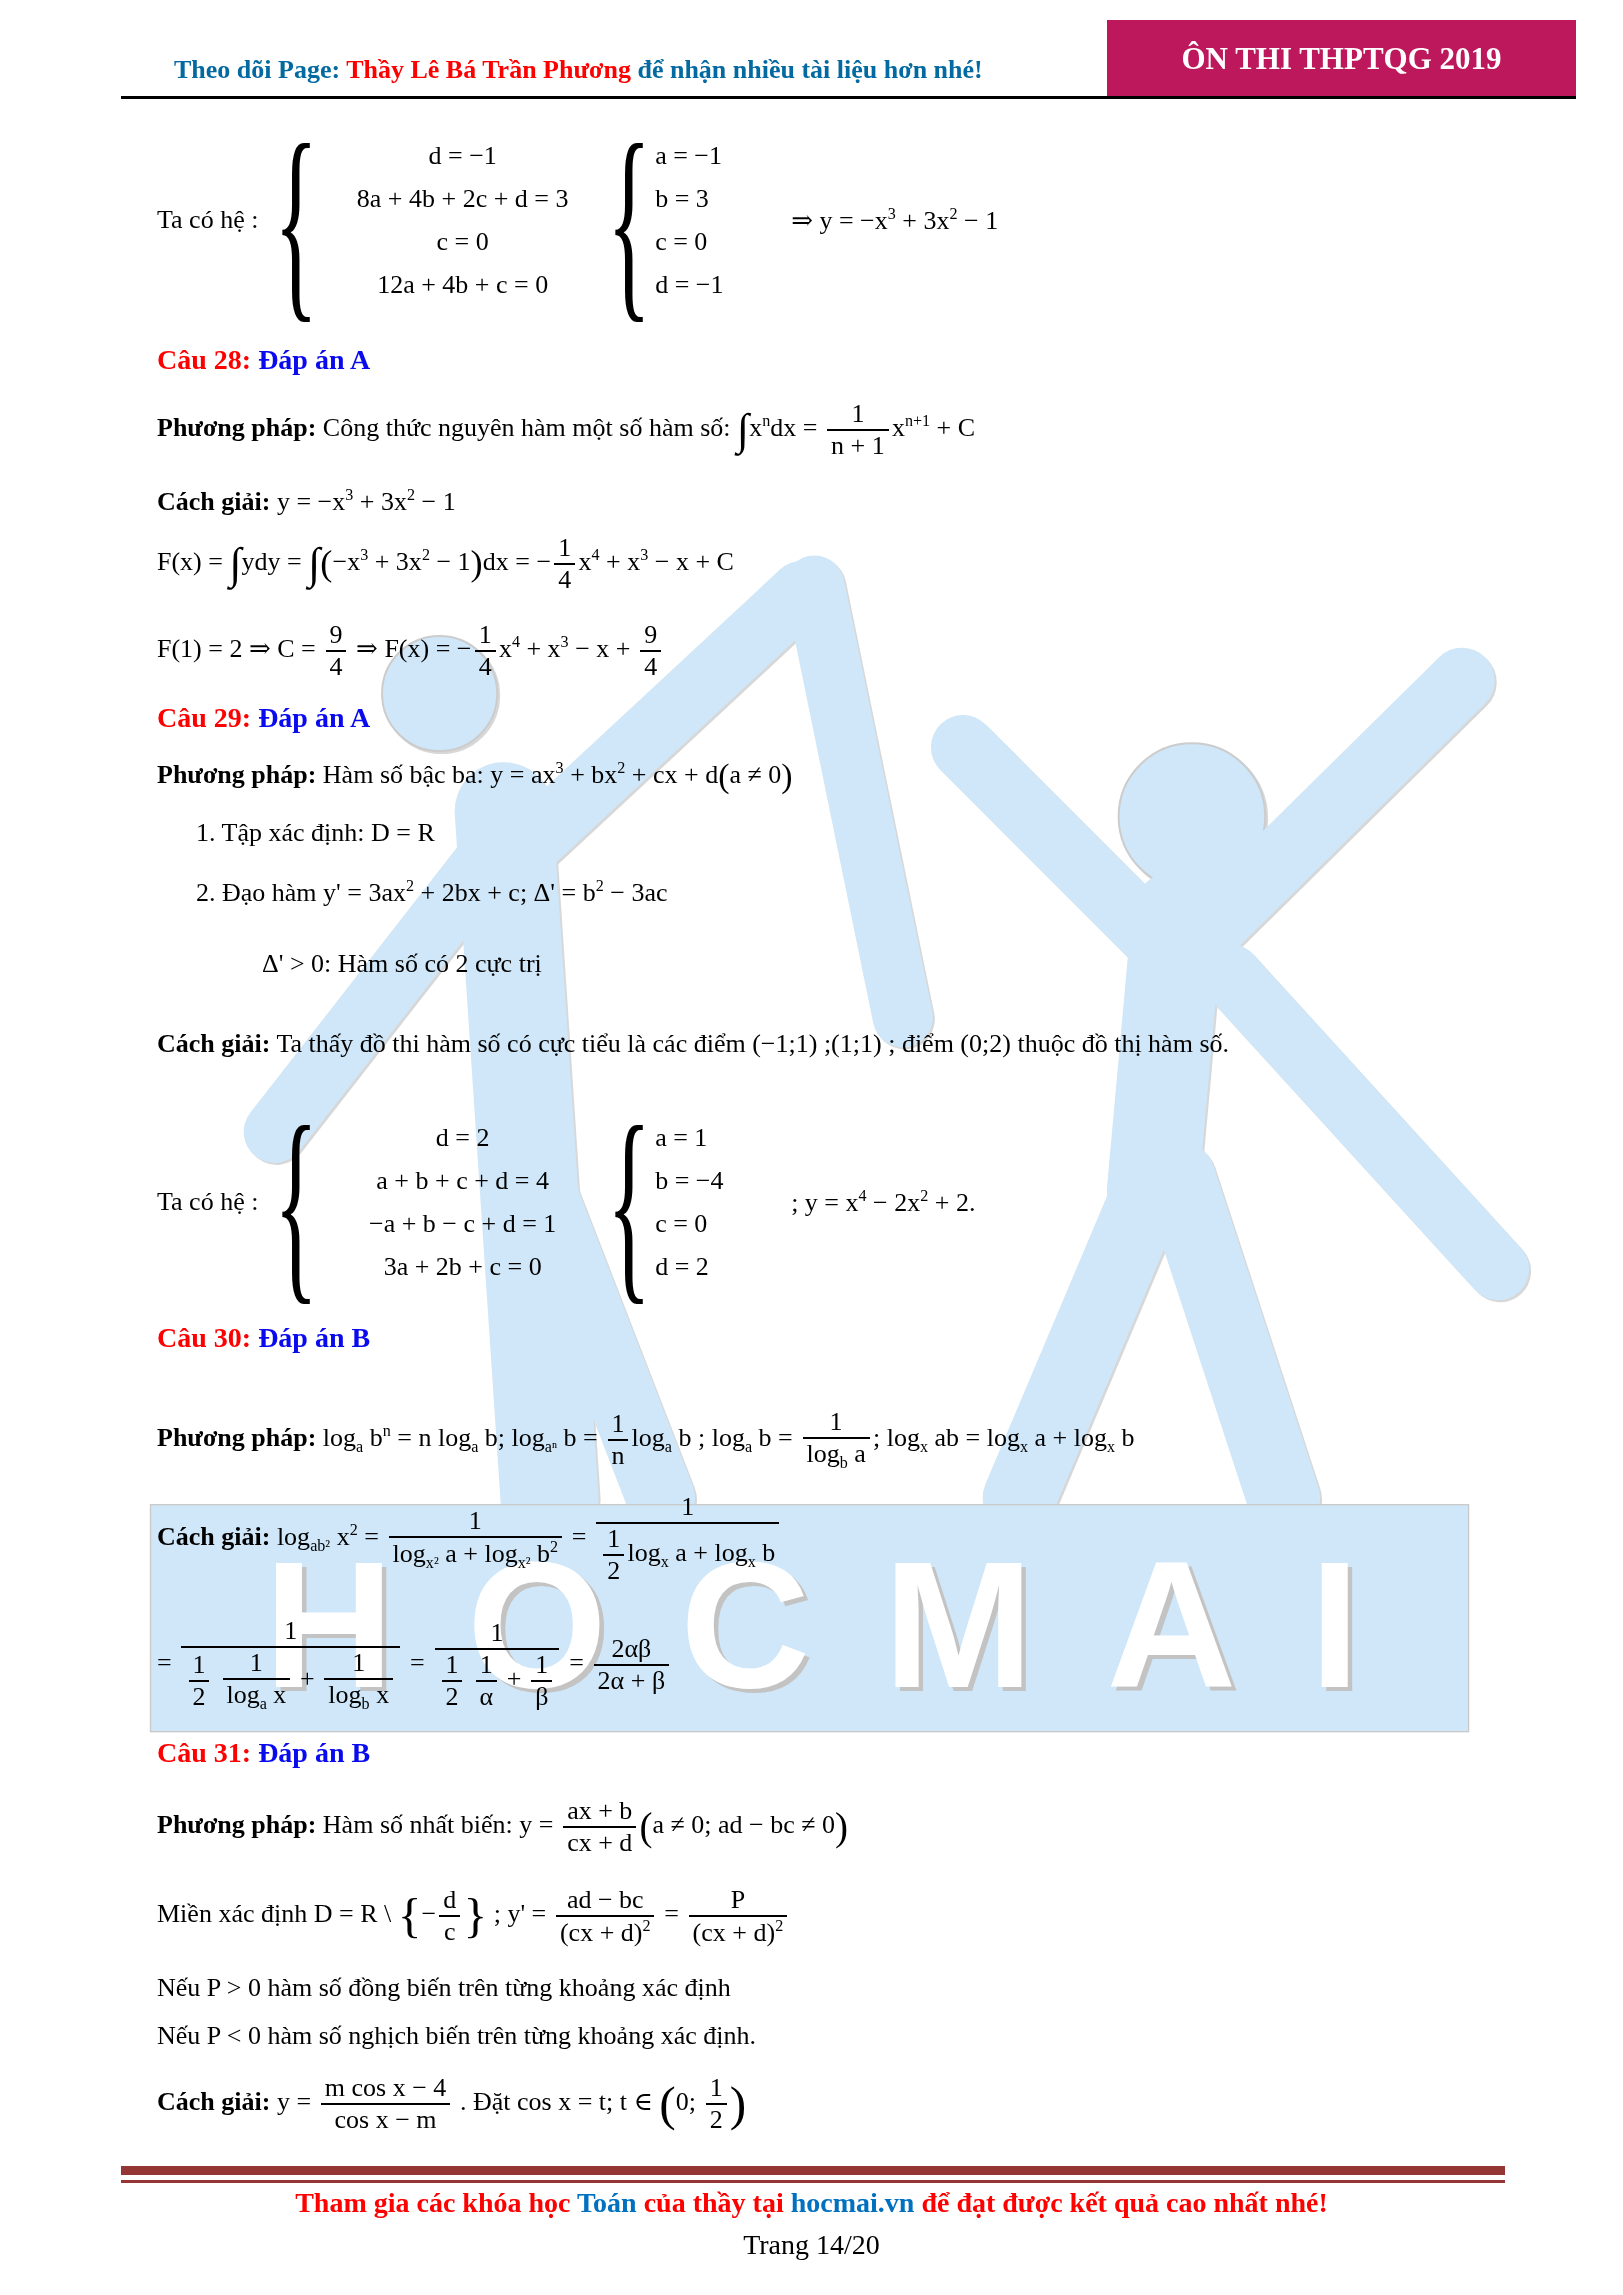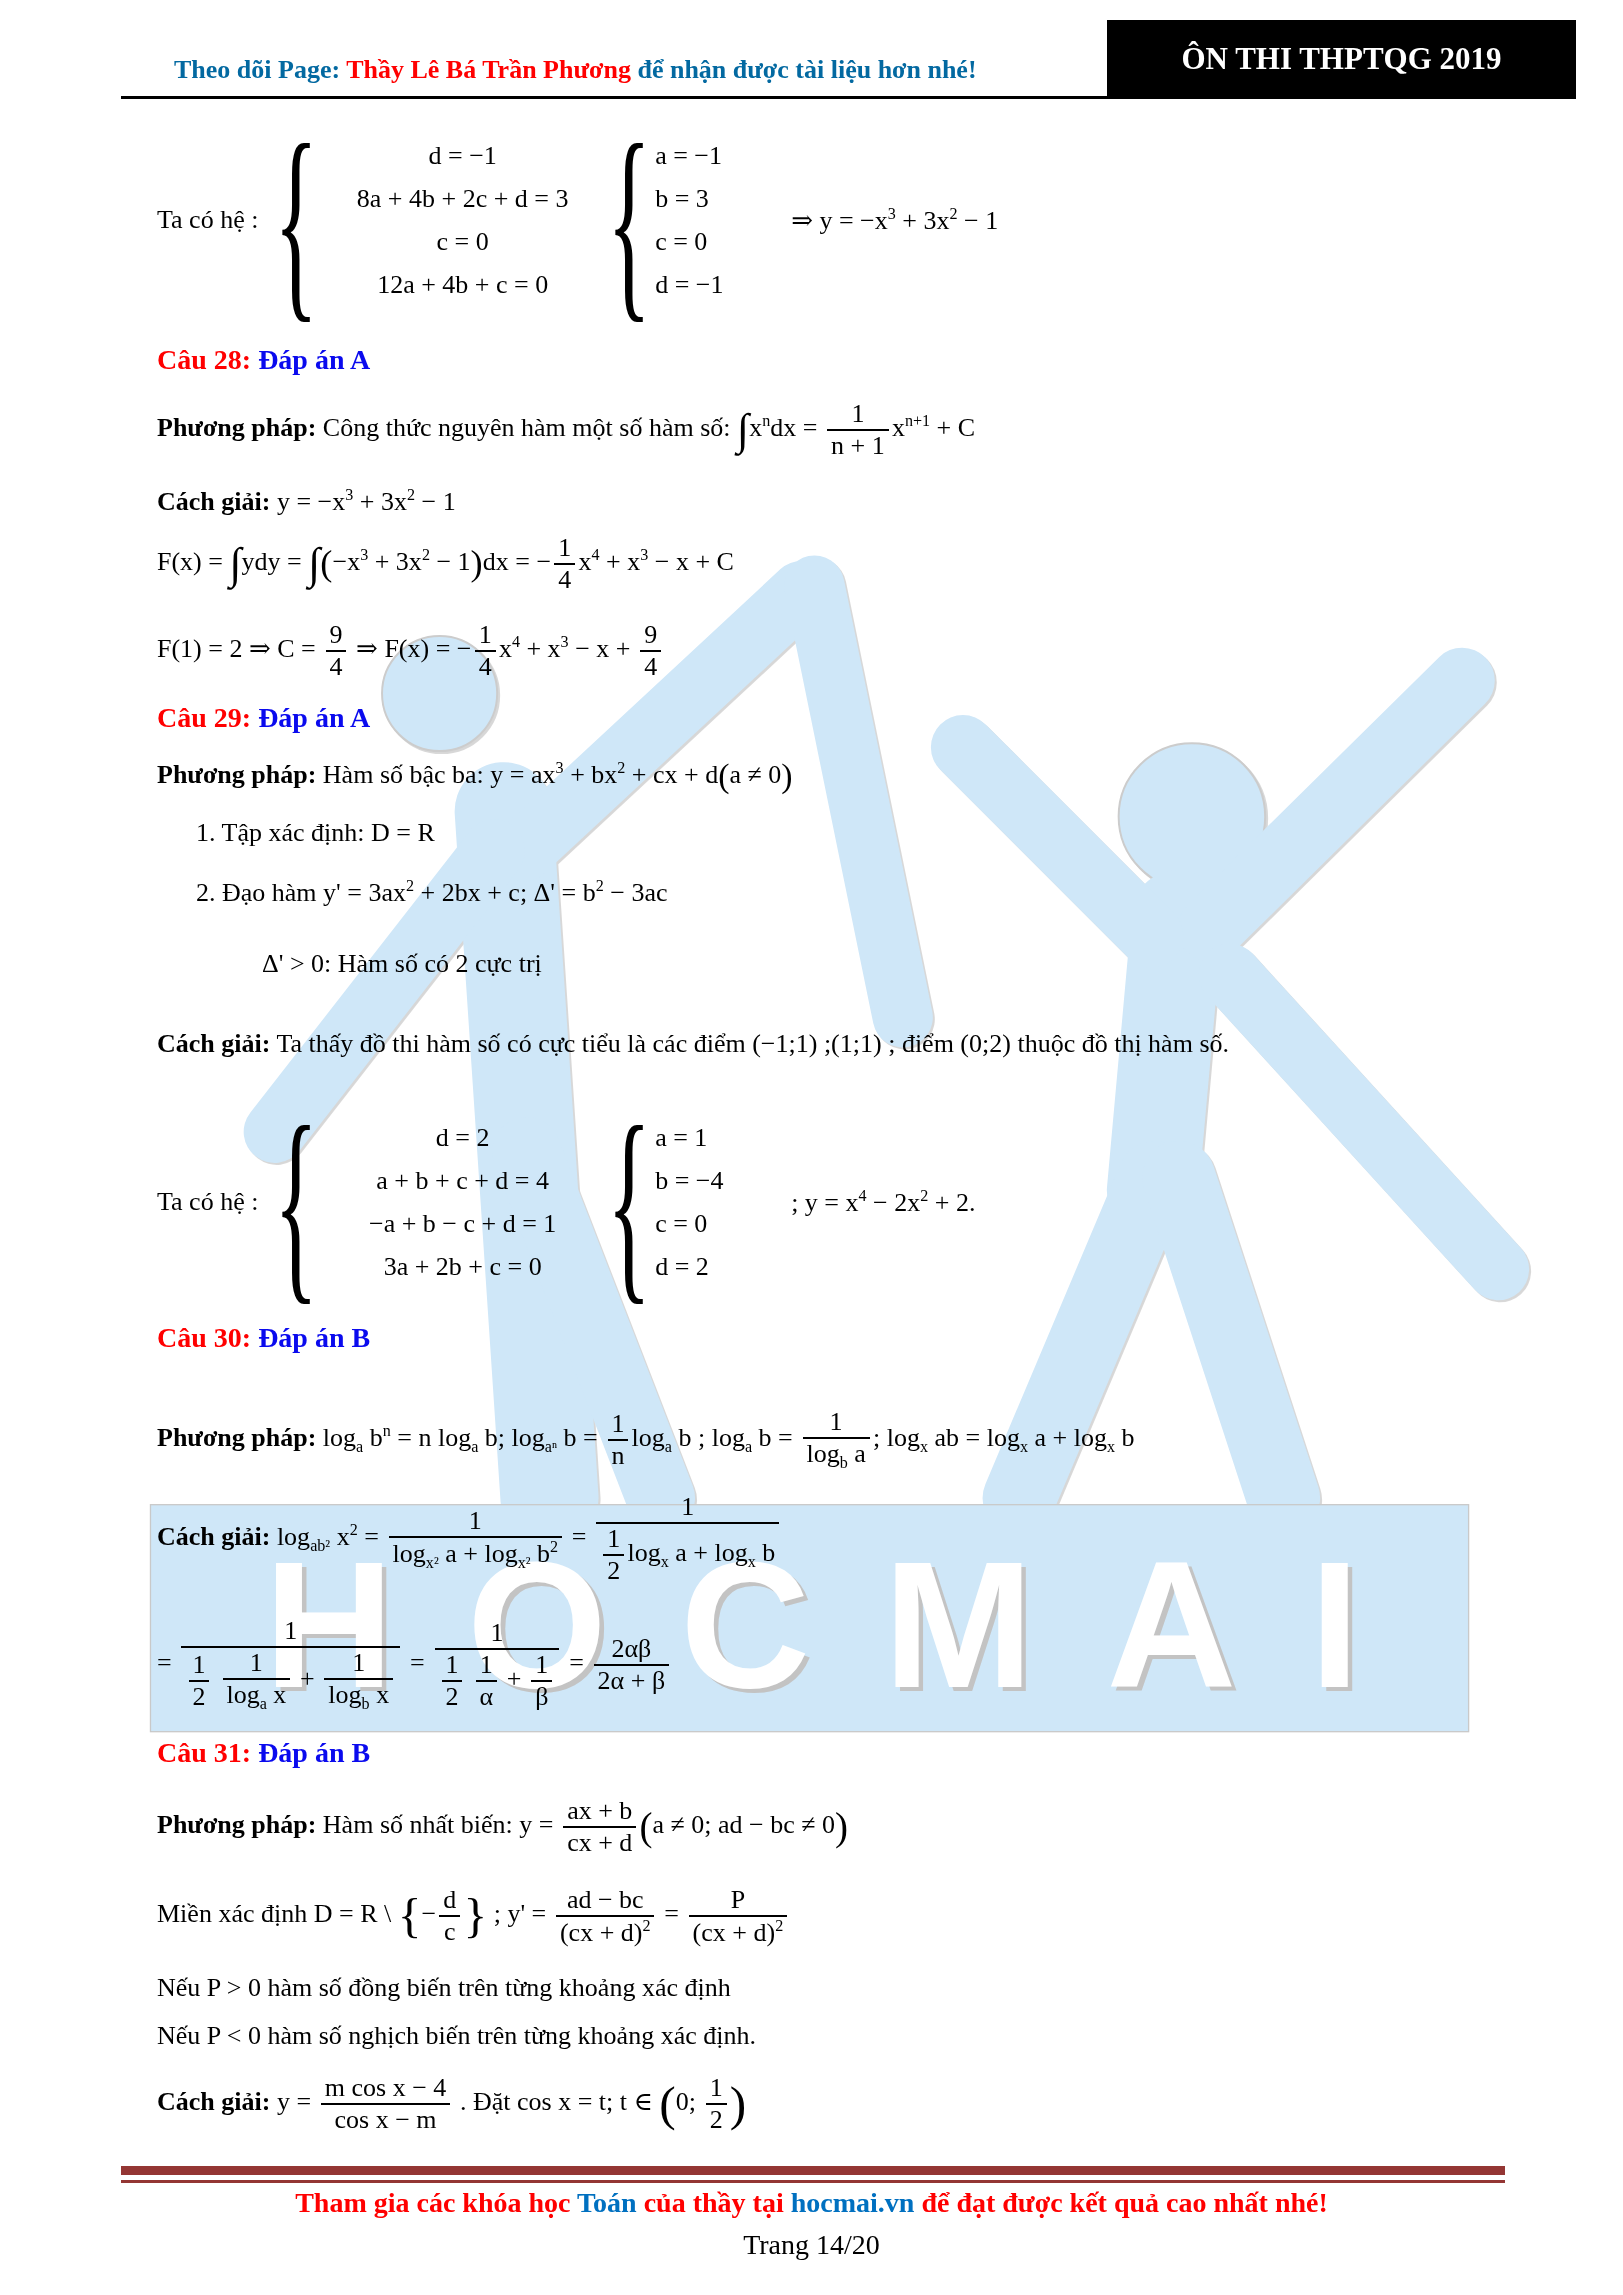--- a/index.html
+++ b/index.html
@@ -3,21 +3,21 @@
 <meta charset="utf-8">
 <style>
   html,body{margin:0;padding:0;background:#888;}
   .page{position:relative;width:1623px;height:2295px;background:#ffffff;
         font-family:"Liberation Serif","DejaVu Serif",serif;font-size:26px;color:#000;
         overflow:hidden;margin:0 auto;}
   .wm{position:absolute;left:0;top:0;z-index:0;}
   .content{position:absolute;left:0;top:0;width:100%;height:100%;z-index:1;}
   .hdr{position:absolute;left:174px;top:55px;font-weight:bold;font-size:26px;white-space:nowrap;}
   .g{color:#0369a1;} .r{color:#ff0000;}
-  .banner{position:absolute;left:1107px;top:19.6px;width:469px;height:77px;background:#000000;
+  .banner{position:absolute;left:1107px;top:19.6px;width:469px;height:77px;background:#be185d;
           color:#fff;font-weight:bold;font-size:31px;text-align:center;line-height:77px;}
   .hrblack{position:absolute;left:121px;top:96px;width:1455px;height:3.3px;background:#000;}
   .line{position:absolute;left:157px;white-space:nowrap;}
   .wrapline{position:absolute;left:157px;width:1420px;}
   .lb{font-weight:bold;}
   .qhead{position:absolute;left:157px;font-weight:bold;font-size:28px;white-space:nowrap;}
   .qlabel{color:#ff0000;} .qans{color:#0a0aee;}
   sup,sub{font-size:0.62em;}
   .frac{display:inline-flex;flex-direction:column;text-align:center;vertical-align:middle;margin:0 3.3px;}
   .frac .num{border-bottom:2.6px solid #000;padding:0 3.9px;line-height:1.15;}
@@ -63,21 +63,21 @@
     </g>
     <g>
       <rect x="230" y="2300" width="2015" height="347" fill="#cfe7f8" stroke="#c9c9c9" stroke-width="2"></rect>
       <text class="wm-brand" x="1304" y="2585" text-anchor="middle" font-size="275" letter-spacing="112" fill="#c3c3c3">HOCMAI</text>
       <text class="wm-brand" x="1297" y="2578" text-anchor="middle" font-size="275" letter-spacing="112" fill="#ffffff">HOCMAI</text>
     </g>
   </svg>
 
   <div class="content">
 
-    <div class="hdr"><span class="g">Theo dõi Page: </span><span class="r">Thầy Lê Bá Trần Phương </span><span class="g">để nhận được tài liệu hơn nhé!</span></div>
+    <div class="hdr"><span class="g">Theo dõi Page: </span><span class="r">Thầy Lê Bá Trần Phương </span><span class="g">để nhận nhiều tài liệu hơn nhé!</span></div>
     <div class="banner"><span>ÔN THI THPTQG 2019</span></div>
     <div class="hrblack"></div>
 
     <div class="sys" style="top:134px;">
       <span style="margin-right:11.8px;">Ta có hệ :</span>
       <span class="brace">{</span>
       <span class="col c1">
         <div>d = −1</div>
         <div>8a + 4b + 2c + d = 3</div>
         <div>c = 0</div>

